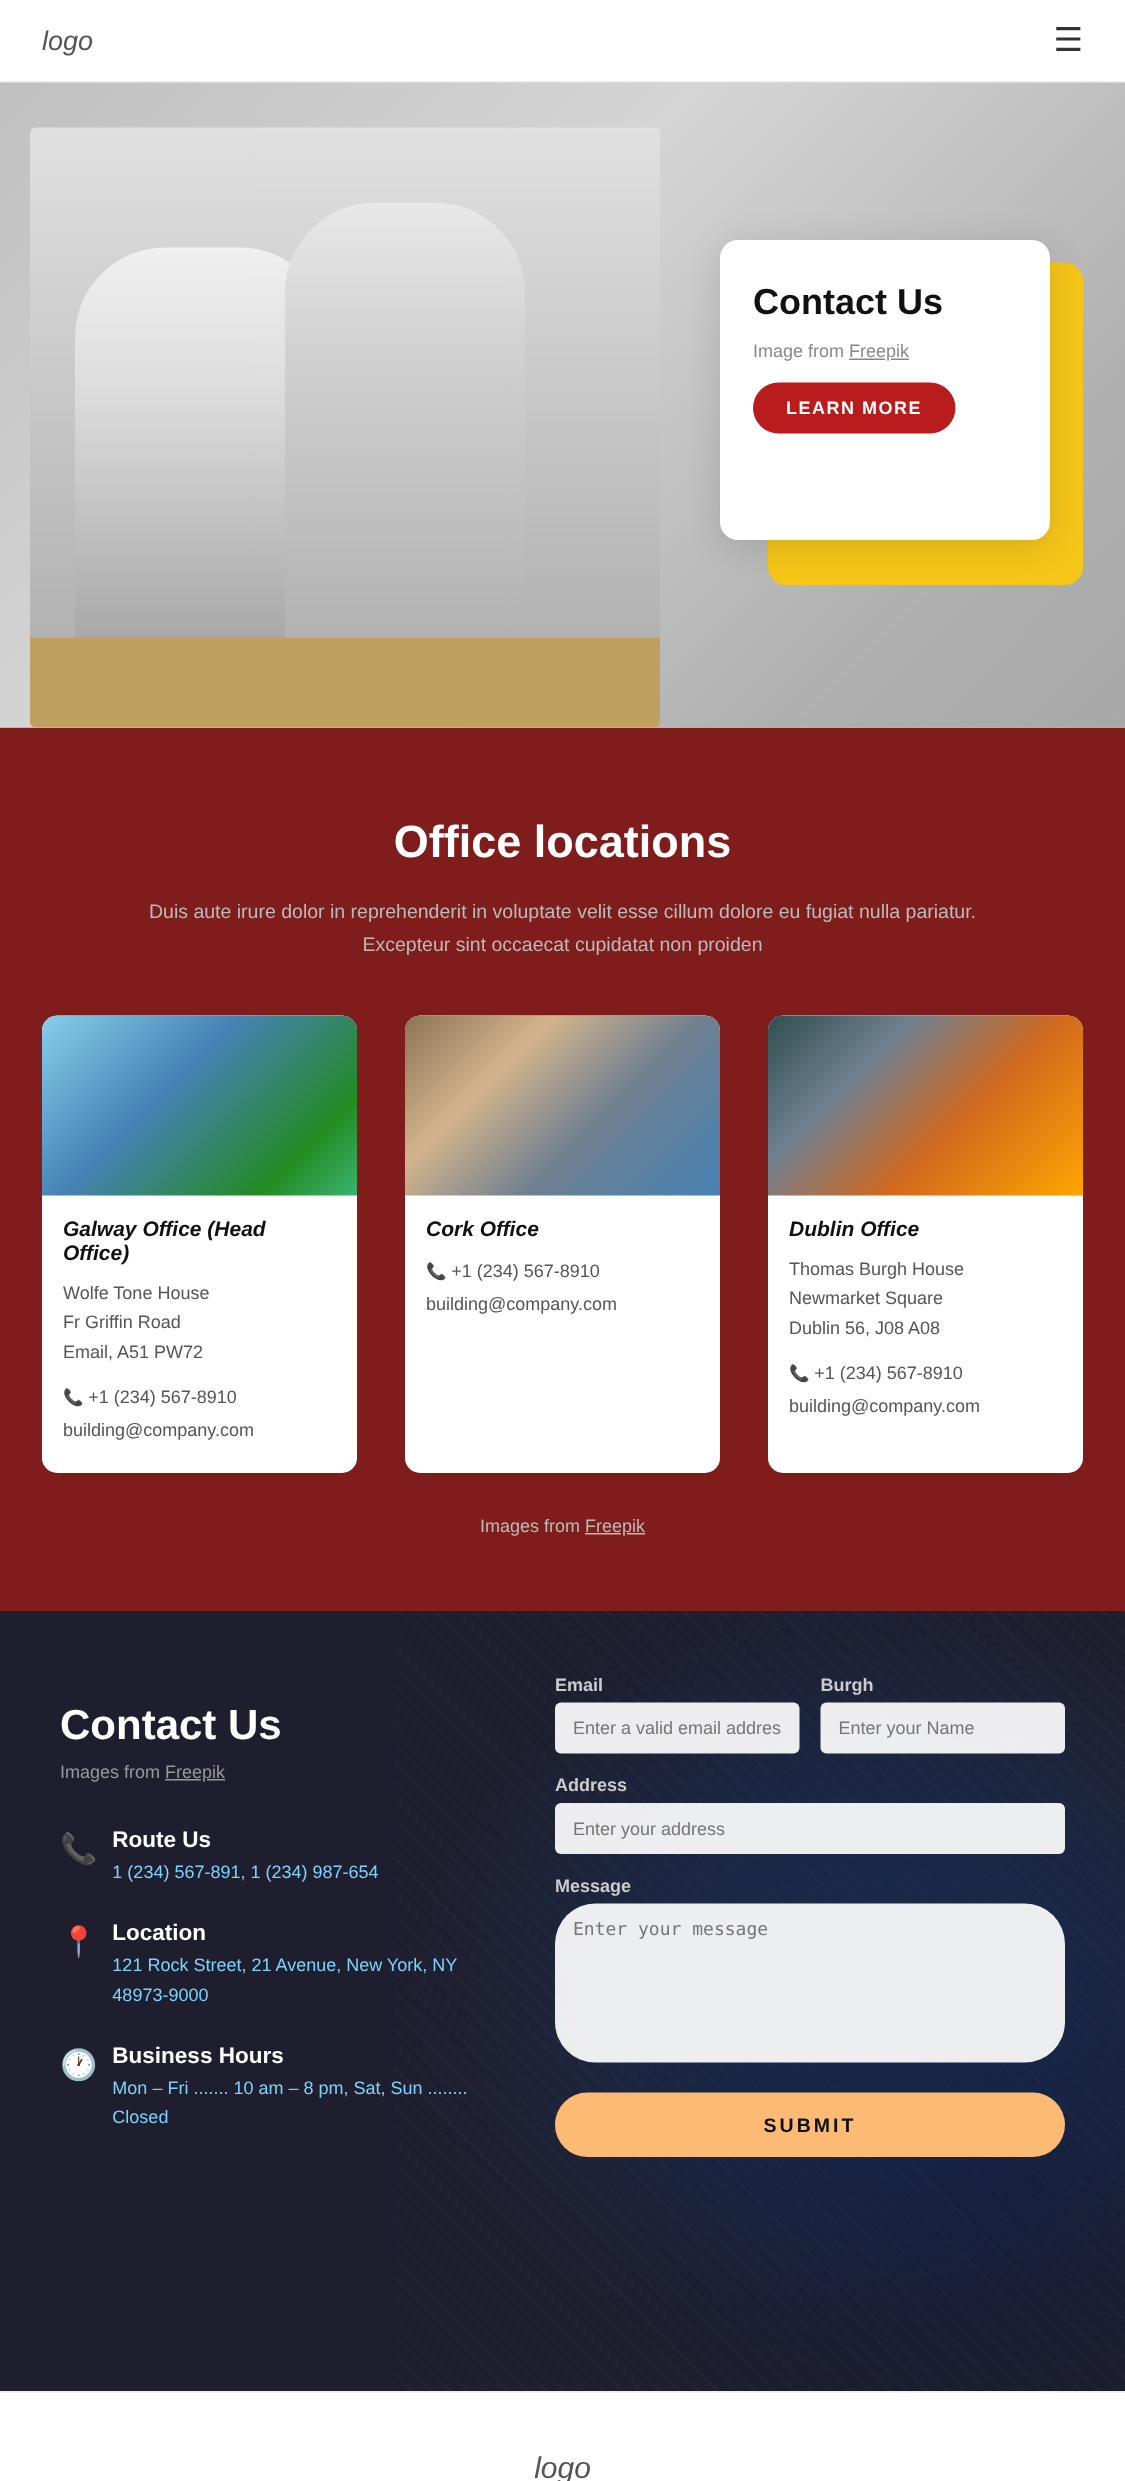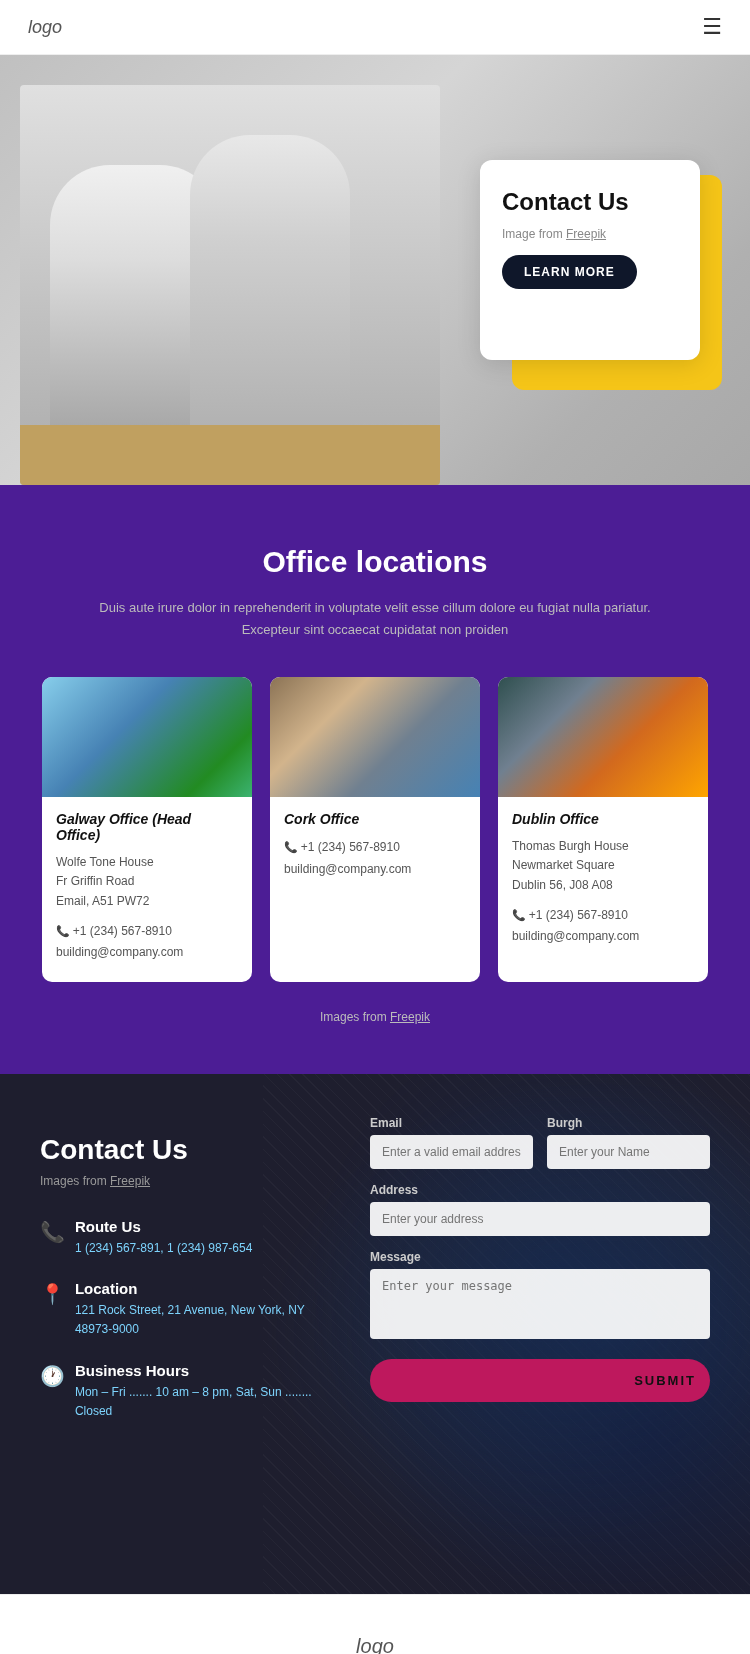--- a/index.html
+++ b/index.html
@@ -30,32 +30,32 @@
       width: 220px; min-height: 200px;
       background: #fff; border-radius: 12px;
       padding: 28px 22px 22px; z-index: 2;
       box-shadow: 0 4px 24px rgba(0,0,0,0.13);
       display: flex; flex-direction: column; align-items: flex-start; gap: 10px;
     }
     .hero-white-card h2 { font-size: 24px; font-weight: 800; color: #111; line-height: 1.2; }
     .hero-white-card .freepik-text { font-size: 12px; color: #888; }
     .hero-white-card .freepik-text a { color: #888; }
     .learn-more-btn {
-      background: #0f172a; color: #fff; border: none; border-radius: 30px;
+      background: #b91c1c; color: #fff; border: none; border-radius: 30px;
       padding: 10px 22px; font-size: 12px; font-weight: 700; letter-spacing: 1px;
       cursor: pointer; text-transform: uppercase; margin-top: 4px;
     }
 
     
     .office-section {
-      background: #4c1d95; padding: 60px 30px 50px; text-align: center;
+      background: #7f1d1d; padding: 60px 30px 50px; text-align: center;
     }
     .office-section h2 { color: #fff; font-size: 30px; font-weight: 700; margin-bottom: 18px; }
     .office-section .subtitle { color: #bbb; font-size: 13px; line-height: 1.7; margin-bottom: 36px; }
-    .office-cards { display: flex; gap: 18px; justify-content: center; }
+    .office-cards { display: flex; gap: 32px; justify-content: center; }
     .office-card {
       background: #fff; border-radius: 10px; overflow: hidden;
       width: 210px; text-align: left; flex-shrink: 0;
     }
     .office-card-img {
       width: 100%; height: 120px; object-fit: cover;
       display: block;
     }
     
     .img-galway { background: linear-gradient(135deg, #87CEEB 0%, #4682B4 40%, #228B22 80%, #3CB371 100%); }
@@ -100,25 +100,25 @@
       position: absolute; right: 40px; top: 42px; z-index: 2;
       width: 340px;
     }
     .form-row { display: flex; gap: 14px; margin-bottom: 14px; }
     .form-group { display: flex; flex-direction: column; gap: 5px; flex: 1; }
     .form-group label { color: #ccc; font-size: 12px; font-weight: 600; }
     .form-group input, .form-group textarea {
       background: rgba(255,255,255,0.92); border: none; border-radius: 4px;
       padding: 10px 12px; font-size: 12px; color: #333; outline: none; width: 100%;
     }
-    .form-group textarea { height: 70px; resize: none; }
+    .form-group textarea { height: 106px; resize: none; border-radius: 27px; }
     .submit-btn {
-      width: 100%; background: #be185d; color: #111; border: none;
+      width: 100%; background: #fdba74; color: #111; border: none;
       border-radius: 30px; padding: 14px; font-size: 13px; font-weight: 800;
-      letter-spacing: 2px; cursor: pointer; text-transform: uppercase; margin-top: 6px; text-align: right;
+      letter-spacing: 2px; cursor: pointer; text-transform: uppercase; margin-top: 6px;
     }
 
     
     footer {
       background: #fff; padding: 40px 20px 20px; text-align: center;
       border-top: 1px solid #eee;
     }
     .footer-logo { font-size: 20px; color: #555; font-style: italic; margin-bottom: 16px; }
   </style>
 </head>

